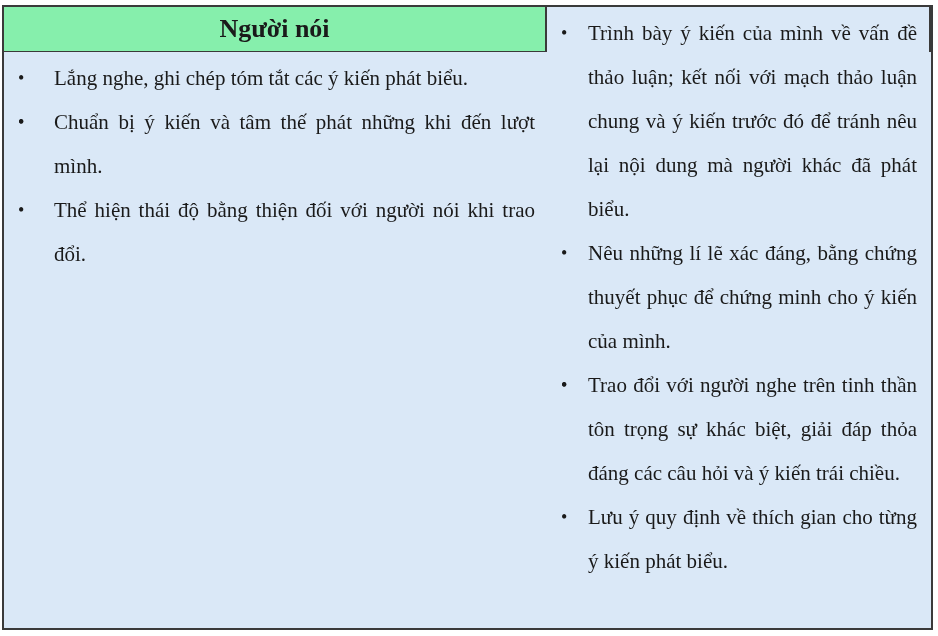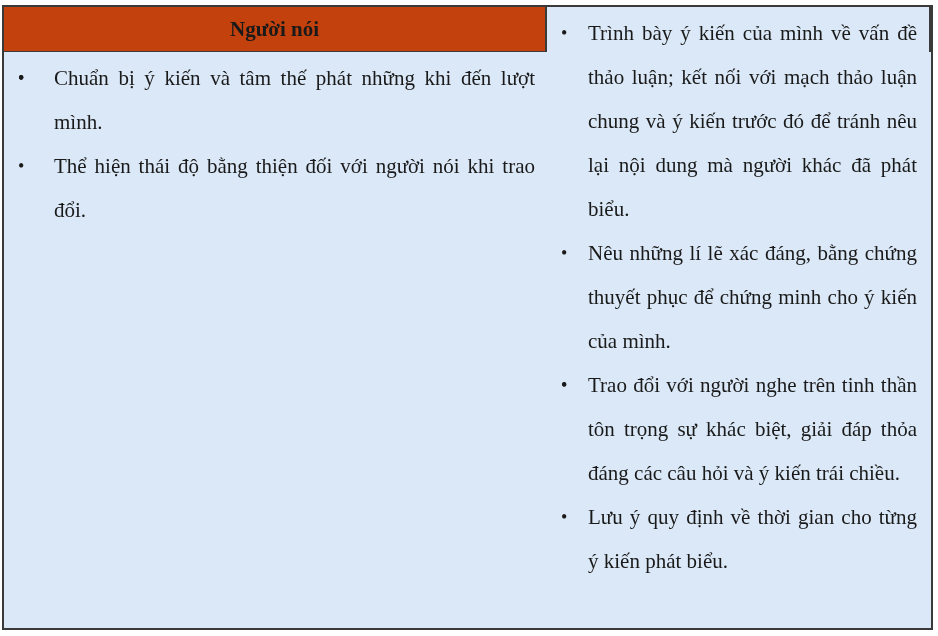--- a/index.html
+++ b/index.html
@@ -1,47 +1,47 @@
 <!DOCTYPE html>
 <html><head>
   <meta charset="utf-8">
   <style>
     html, body { margin: 0; padding: 0; background: #ffffff; }
     body { width: 938px; height: 636px; position: relative; overflow: hidden;
            font-family: "Liberation Serif", "DejaVu Serif", serif; color: #1a1a1a; }
     .table { position: absolute; left: 2px; top: 5px; width: 931px; height: 625px;
              border: 2px solid #3a3a3a; box-sizing: border-box; background: #dae8f7;
              display: grid; grid-template-columns: 543px 1fr; grid-template-rows: 45px 1fr; }
-    .th { background: #c2410c; display: flex; align-items: center; justify-content: center;
-          font-weight: bold; font-size: 21px; border-bottom: 1px solid #3a3a3a; }
+    .th { background: #86efac; display: flex; align-items: center; justify-content: center;
+          font-weight: bold; font-size: 26px; border-bottom: 1px solid #3a3a3a; }
     .th.left, .td.left { border-right: 2px solid #3a3a3a; }
     .td { padding: 4px 12px 0 10px; }
     ul { list-style: none; margin: 0; padding: 0; }
     li { position: relative; font-size: 21px; line-height: 44px; text-align: justify; }
     .td.left li { padding-left: 31px; }
     .td.right li { padding-left: 40px; }
     .bullet { position: absolute; left: 4px; top: 0; font-size: 18px; }
   </style>
 </head>
 <body>
 
 <div class="table">
   <div class="th left">Người nói</div>
 
   <div class="td left">
     <ul>
       <li><span class="bullet">•</span><span>Trình bày ý kiến của mình về vấn đề thảo luận; kết nối với mạch thảo luận chung và ý kiến trước đó để tránh nêu lại nội dung mà người khác đã phát biểu.</span></li>
       <li><span class="bullet">•</span><span>Nêu những lí lẽ xác đáng, bằng chứng thuyết phục để chứng minh cho ý kiến của mình.</span></li>
       <li><span class="bullet">•</span></li>
       <li><span class="bullet">•</span><span>Trao đổi với người nghe trên tinh thần tôn trọng sự khác biệt, giải đáp thỏa đáng các câu hỏi và ý kiến trái chiều.</span></li>
-      <li><span class="bullet">•</span><span>Lưu ý quy định về thời gian cho từng ý kiến phát biểu.</span></li>
+      <li><span class="bullet">•</span><span>Lưu ý quy định về thích gian cho từng ý kiến phát biểu.</span></li>
     </ul>
   </div>
 
   <div class="td right">
     <ul>
-      <li><span class="bullet">•</span></li>
+      <li><span class="bullet">•</span><span>Lắng nghe, ghi chép tóm tắt các ý kiến phát biểu.</span></li>
       <li><span class="bullet">•</span></li>
       <li><span class="bullet">•</span><span>Chuẩn bị ý kiến và tâm thế phát những khi đến lượt mình.</span></li>
       <li><span class="bullet">•</span><span>Thể hiện thái độ bằng thiện đối với người nói khi trao đổi.</span></li>
     </ul>
   </div>
 </div>
 
 </body></html>

